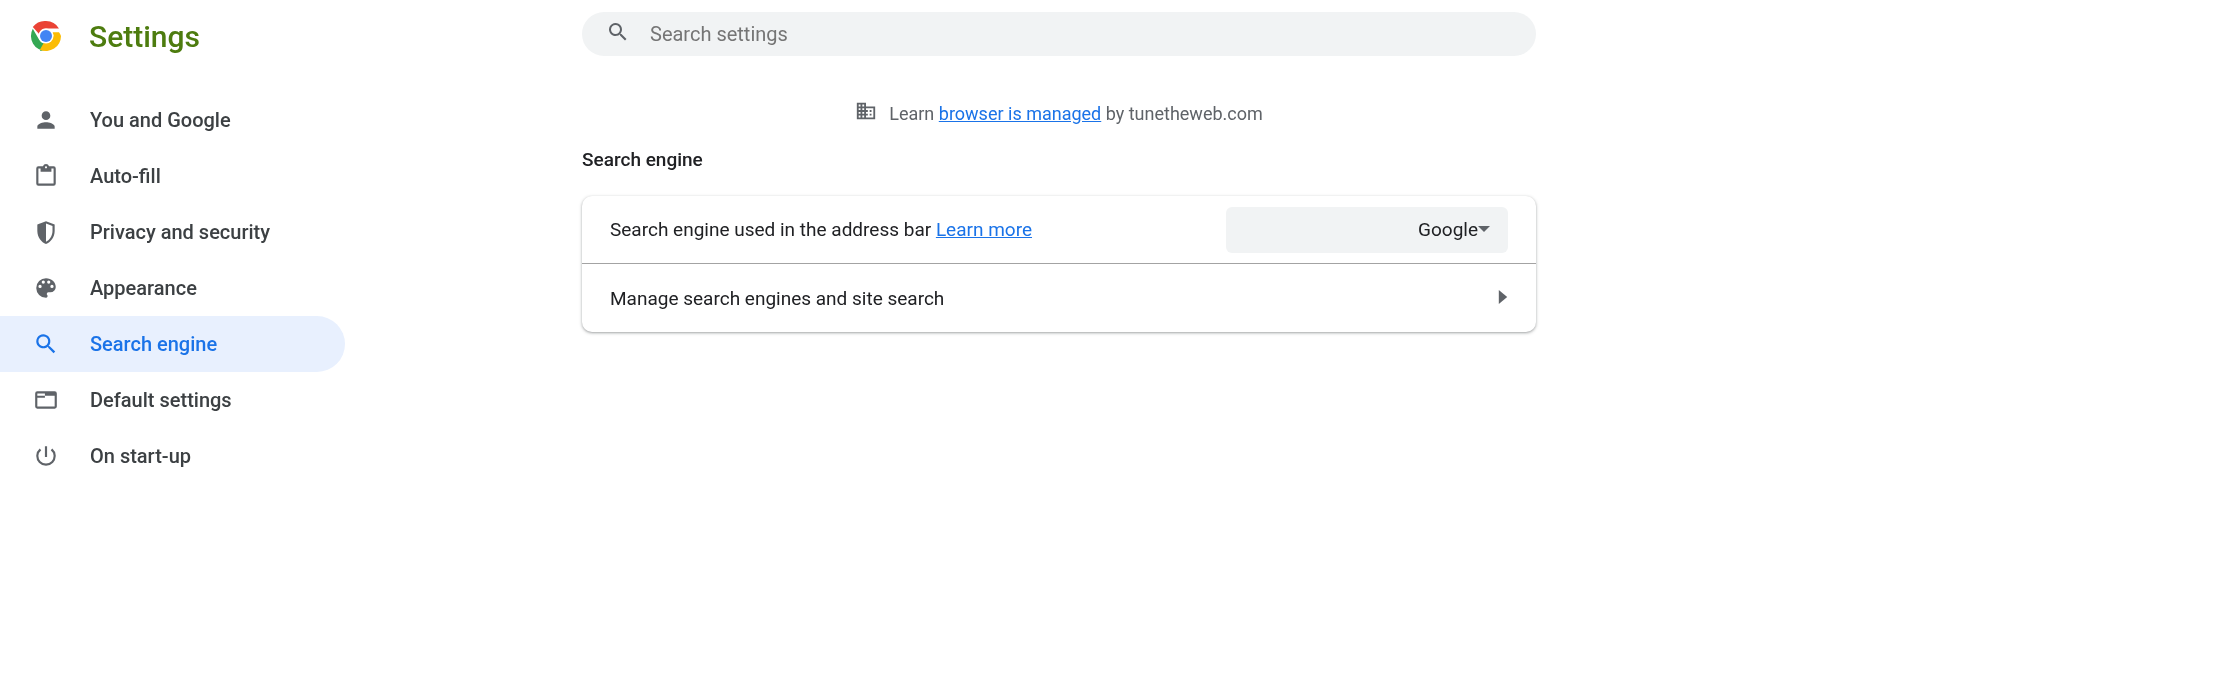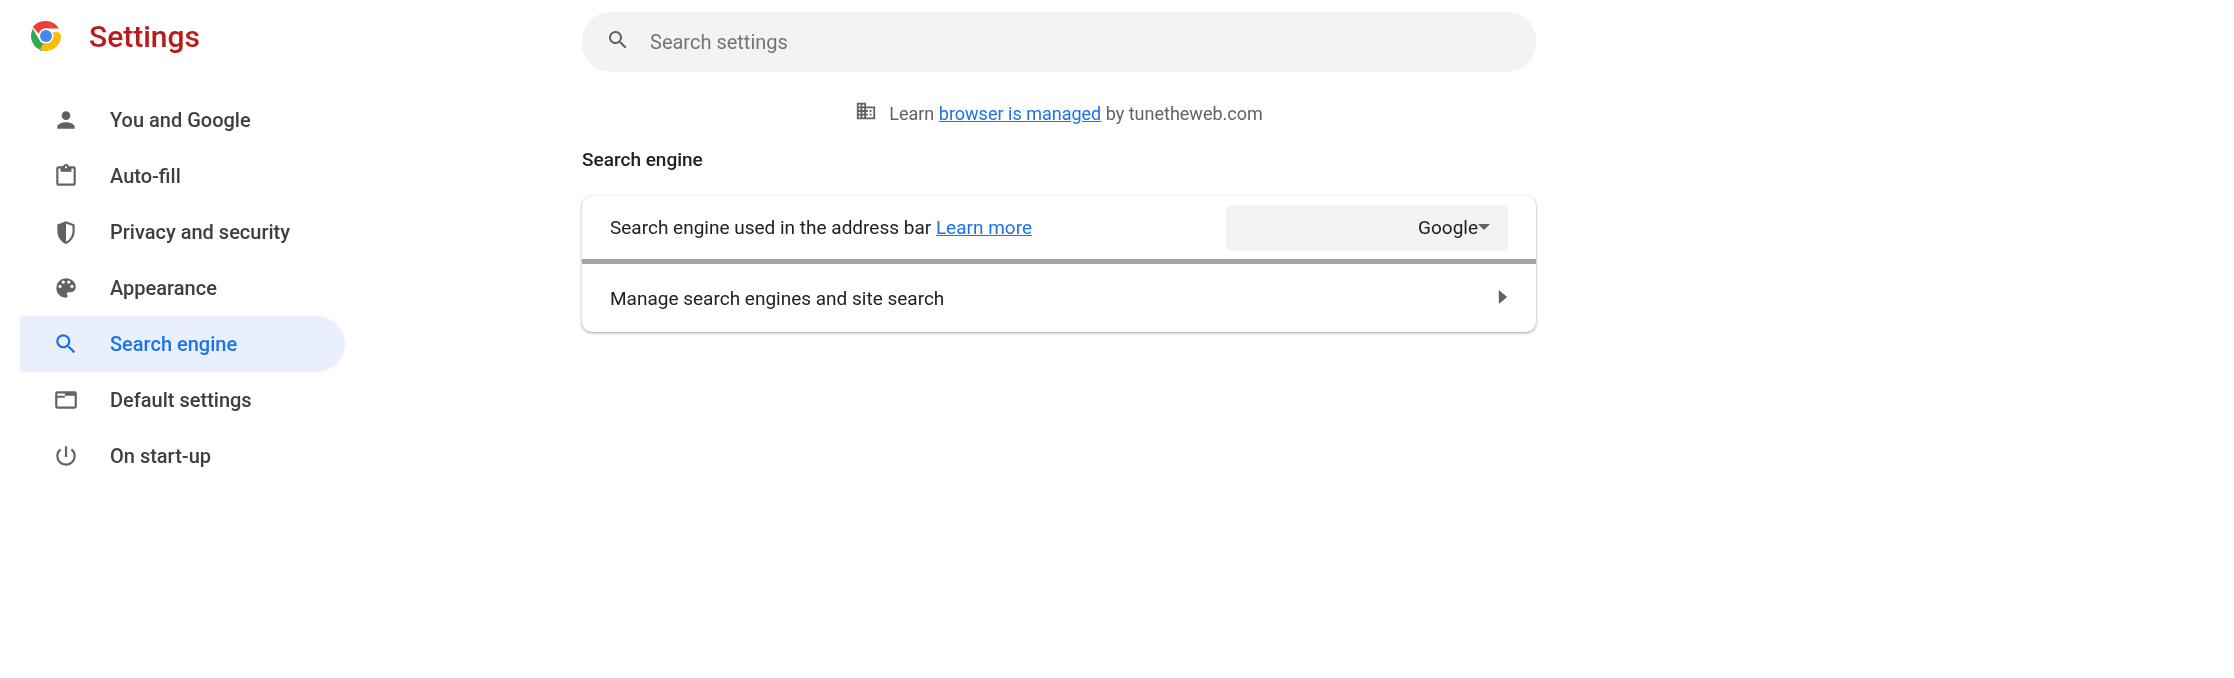--- a/index.html
+++ b/index.html
@@ -18,28 +18,28 @@
       padding: 18px 28px;
     }
     .chrome-logo {
       width: 36px;
       height: 36px;
       margin-right: 25px;
     }
     .page-title {
       font-size: 30px;
       font-weight: 500;
-      color: #b91c1c;
+      color: #4d7c0f;
     }
     .search-bar {
       position: absolute;
       left: 582px;
       top: 12px;
       width: 954px;
-      height: 60px;
+      height: 44px;
       background: #f1f3f4;
       border-radius: 28px;
       display: flex;
       align-items: center;
       padding: 0 24px;
     }
     .search-bar svg {
       color: #5f6368;
       margin-right: 20px;
     }
@@ -57,21 +57,20 @@
       top: 92px;
       width: 345px;
     }
     .sidebar-item {
       display: flex;
       align-items: center;
       height: 56px;
       padding-left: 32px;
       cursor: pointer;
       border-radius: 0 28px 28px 0;
-      margin-left: 20px;
     }
     .sidebar-item.active {
       background: #e8f0fe;
     }
     .sidebar-item.active .sidebar-label {
       color: #1a73e8;
     }
     .sidebar-item.active svg {
       color: #1a73e8;
     }
@@ -123,21 +122,21 @@
       border-radius: 10px;
       box-shadow: 0 1px 2px rgba(60,64,67,0.3), 0 1px 3px 1px rgba(60,64,67,0.15);
       overflow: hidden;
     }
     .card-row {
       display: flex;
       align-items: center;
       justify-content: space-between;
       min-height: 68px;
       padding: 0 28px;
-      border-bottom: 5px solid #a3a3a3;
+      border-bottom: 1px solid #a3a3a3;
     }
     .card-row:last-child {
       border-bottom: none;
     }
     .row-text {
       font-size: 19px;
       color: #202124;
     }
     .row-text a {
       color: #1a73e8;

